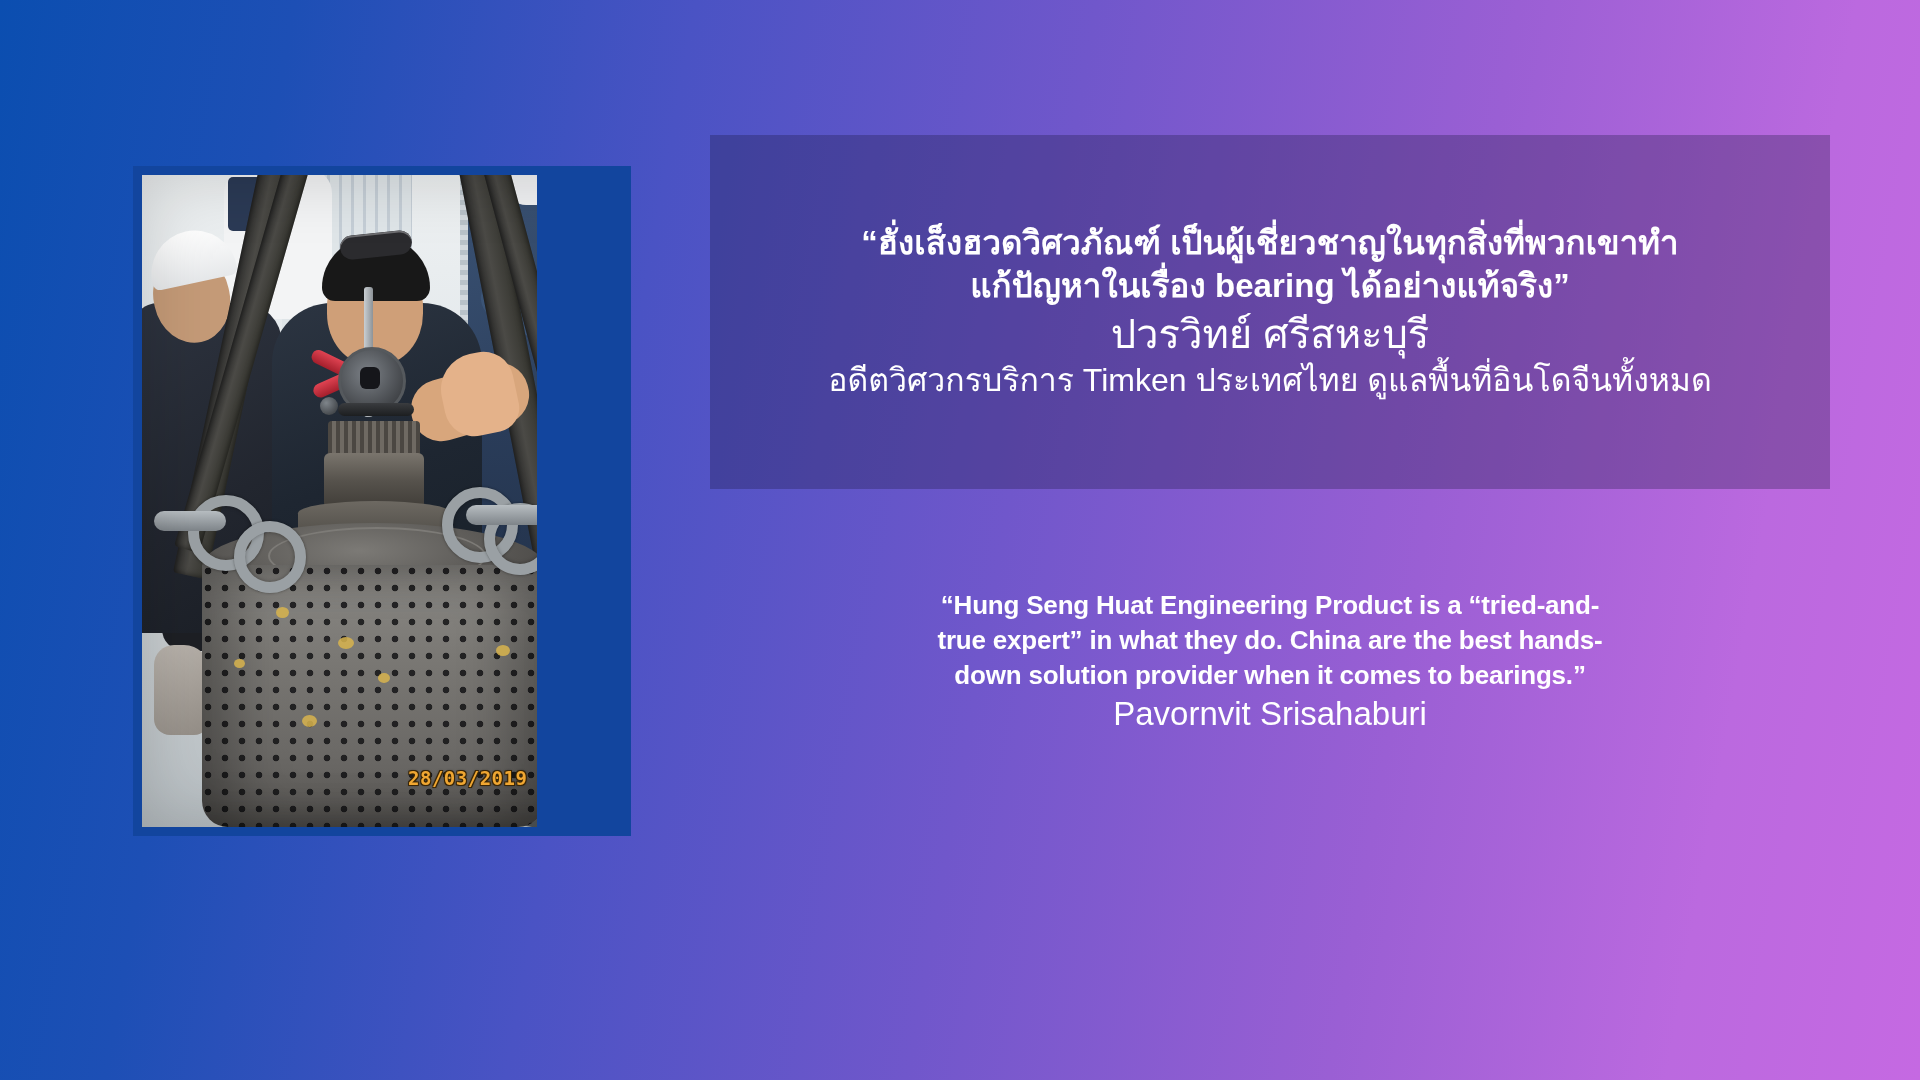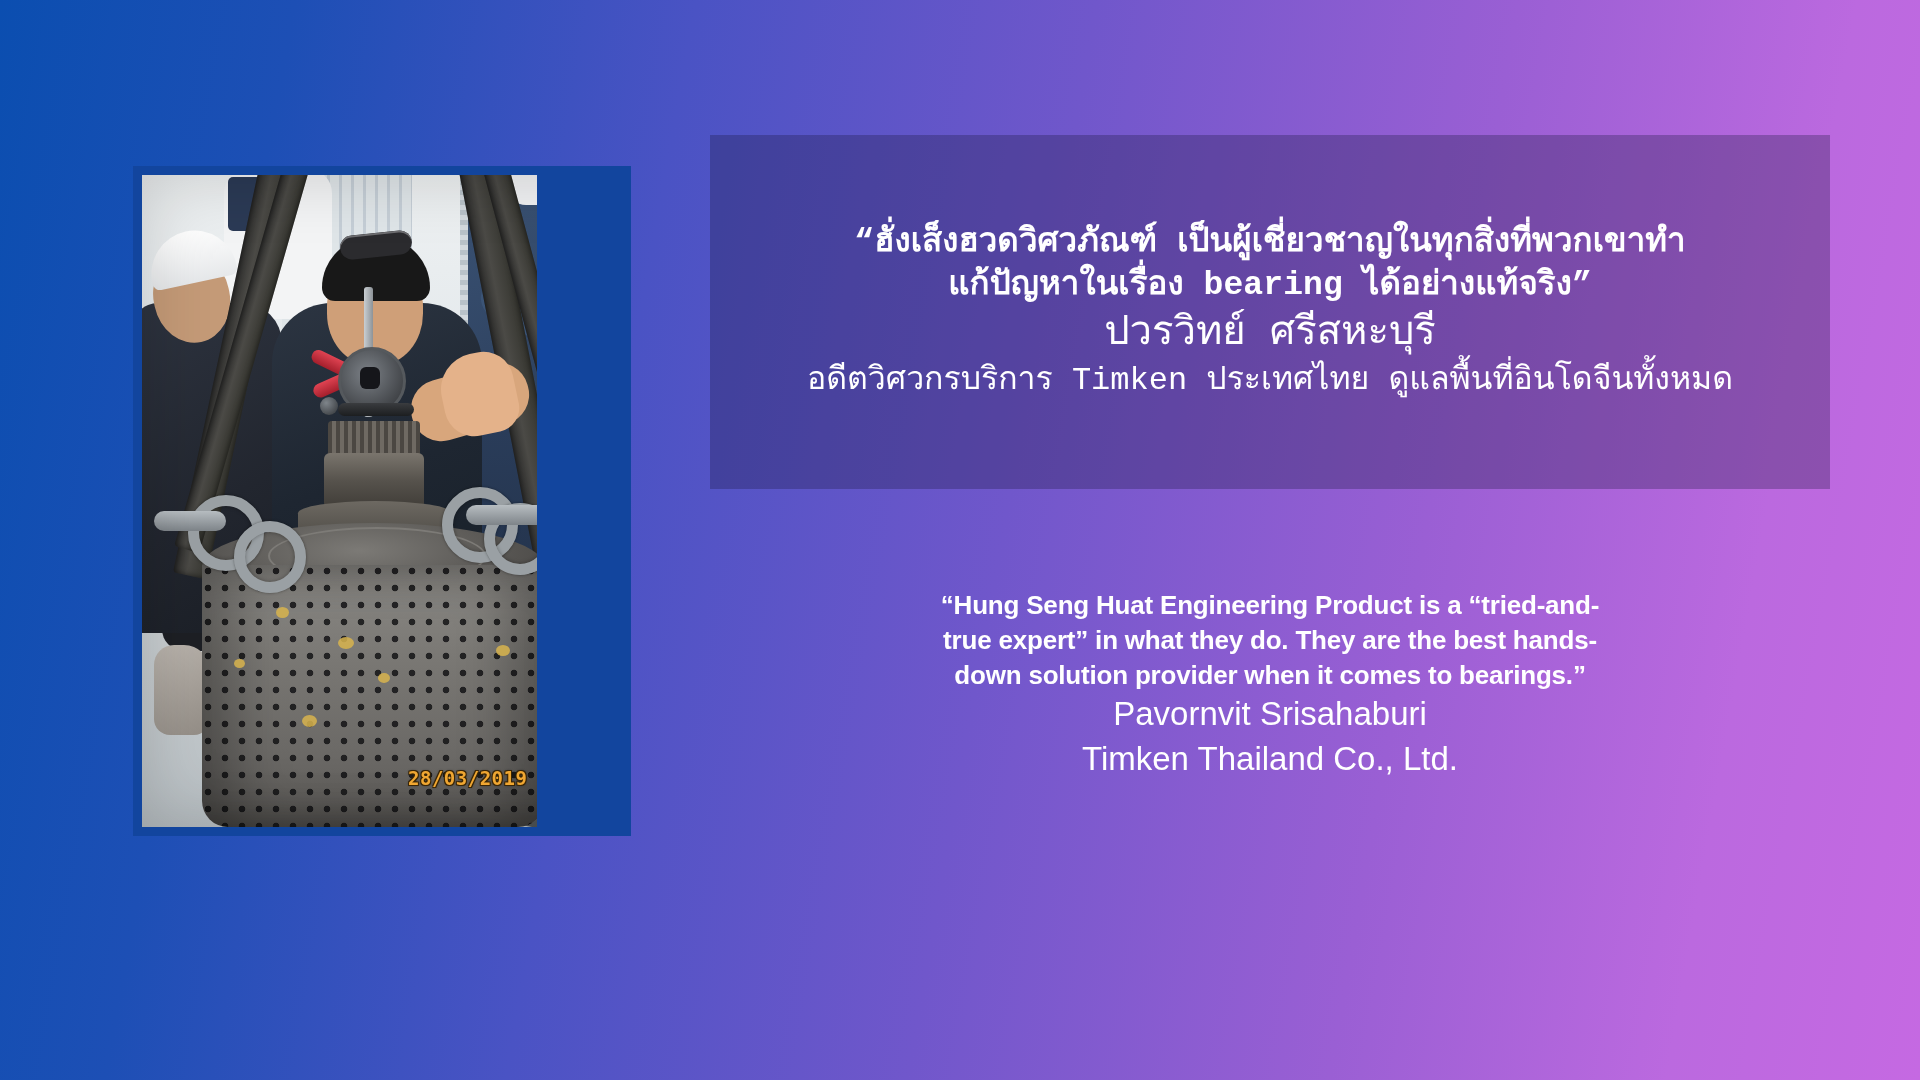--- a/index.html
+++ b/index.html
@@ -338,21 +338,21 @@
     box-sizing: border-box;
     display: flex;
     flex-direction: column;
     align-items: center;
     justify-content: center;
     padding: 8px 26px;
   }
   .thai-line {
     color: #ffffff;
     text-align: center;
-    font-family: Liberation Mono, monospace;
+    font-family: Liberation Sans, sans-serif;
     line-height: 1.30;
     white-space: nowrap;
   }
   .thai-quote-line {
     font-weight: 700;
     font-size: 33px;
     letter-spacing: 0.1px;
   }
   .thai-name-line {
     font-weight: 400;
@@ -475,19 +475,18 @@
 
   <div id="thai-panel">
     <div class="thai-line thai-quote-line">“ฮั่งเส็งฮวดวิศวภัณฑ์ เป็นผู้เชี่ยวชาญในทุกสิ่งที่พวกเขาทำ</div>
     <div class="thai-line thai-quote-line">แก้ปัญหาในเรื่อง bearing ได้อย่างแท้จริง”</div>
     <div class="thai-line thai-name-line">ปวรวิทย์ ศรีสหะบุรี</div>
     <div class="thai-line thai-role-line">อดีตวิศวกรบริการ Timken ประเทศไทย ดูแลพื้นที่อินโดจีนทั้งหมด</div>
   </div>
 
   <div id="english-block">
     <div class="en-line en-quote-line">“Hung Seng Huat Engineering Product is a “tried-and-</div>
-    <div class="en-line en-quote-line">true expert” in what they do. They are the best hands-</div>
+    <div class="en-line en-quote-line">true expert” in what they do. China are the best hands-</div>
     <div class="en-line en-quote-line">down solution provider when it comes to bearings.”</div>
     <div class="en-line en-name-line">Pavornvit Srisahaburi</div>
-    <div class="en-line en-role-line">Timken Thailand Co., Ltd.</div>
   </div>
 
 </div>
 
 </body></html>

